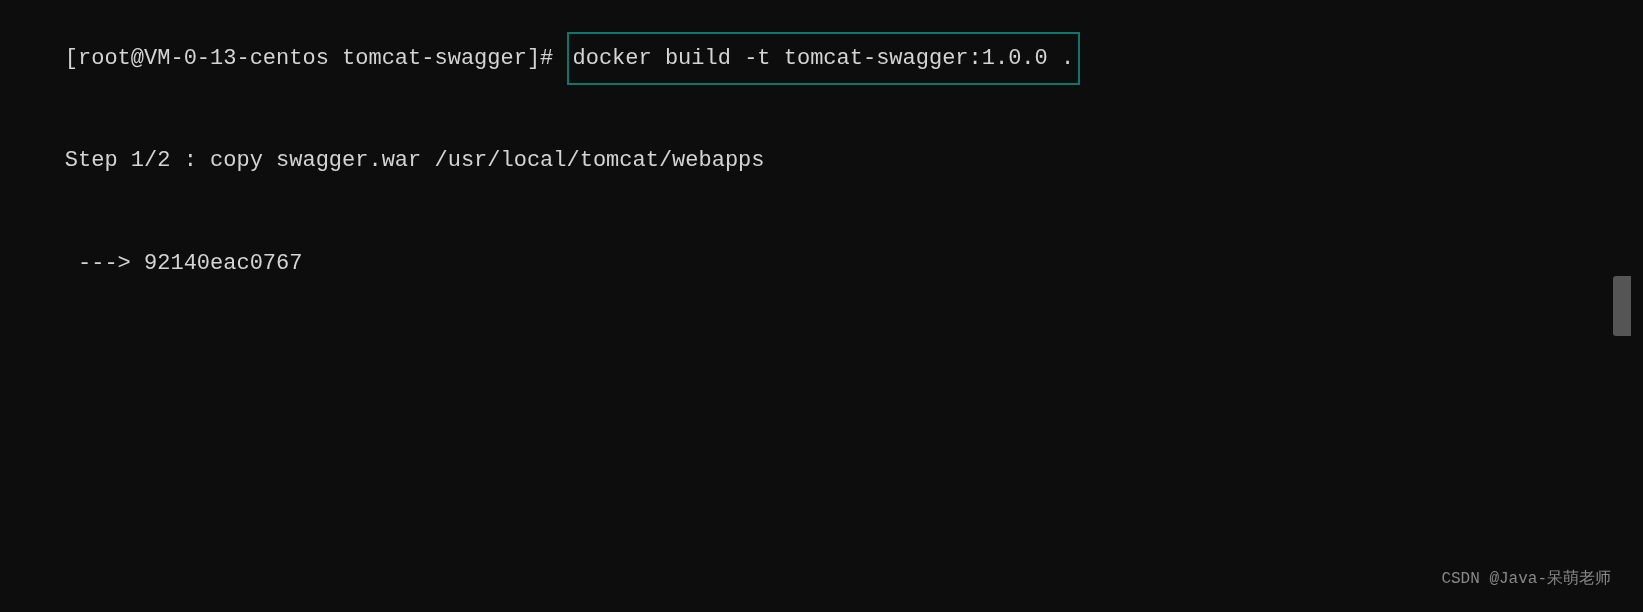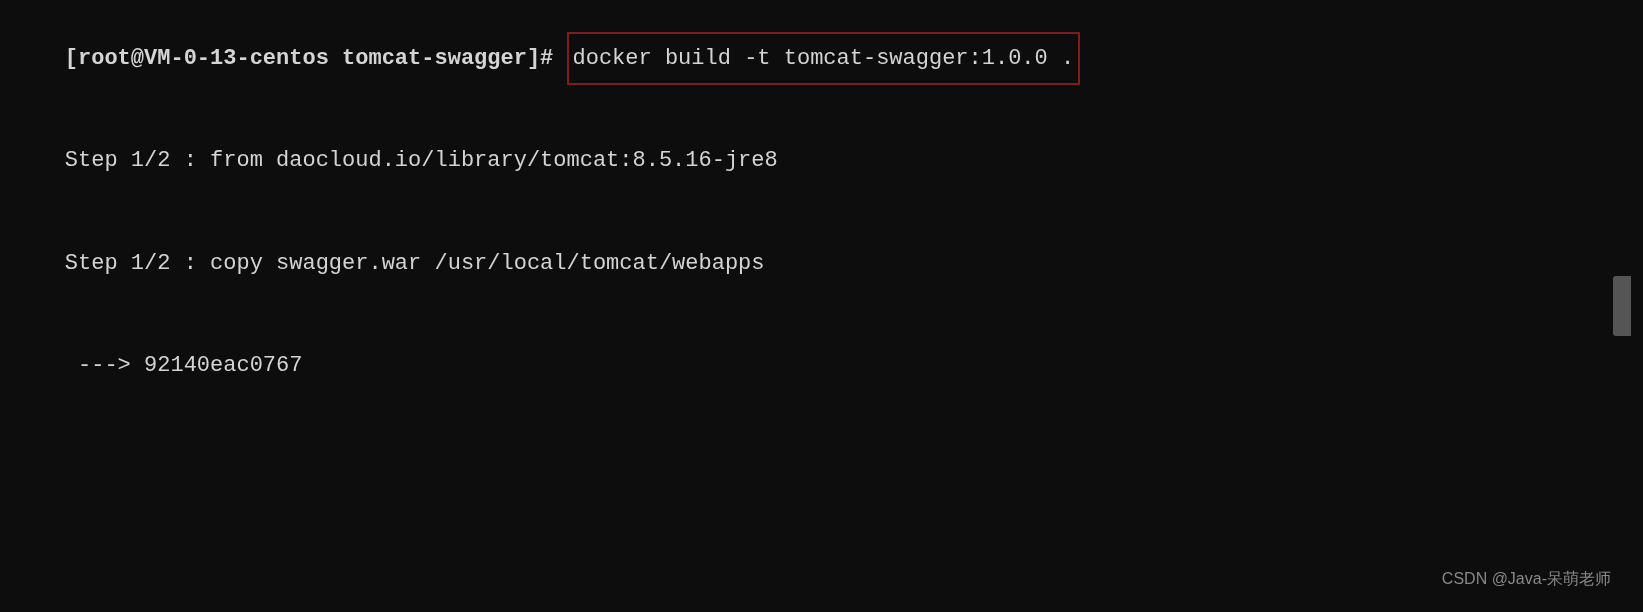--- a/index.html
+++ b/index.html
@@ -27,60 +27,56 @@
       height: 100%;
     }
 
     .line {
       white-space: pre;
       display: block;
     }
 
     .prompt {
       color: #d4d4d4;
-      font-weight: bold;
     }
 
     .cmd-text {
       color: #d4d4d4;
     }
 
     .watermark {
       position: absolute;
       bottom: 12px;
       right: 20px;
       color: #888;
-      font-family: Liberation Sans, sans-serif;
+      font-family: Liberation Mono, monospace;
       font-size: 16px;
     }
 
     .sidebar-indicator {
       position: absolute;
       right: 0;
       top: 50%;
       transform: translateY(-50%);
       width: 18px;
       height: 60px;
       background-color: #555;
       border-radius: 3px 0 0 3px;
     }
   </style>
 </head>
 <body>
 
 <div class="terminal">
 
   <div class="line">
-    <span class="prompt">[root@VM-0-13-centos tomcat-swagger]# </span><span class="cmd-text" style="border: 2px solid #7f1d1d; padding: 12px 4px;">docker build -t tomcat-swagger:1.0.0 .</span>
+    <span class="prompt">[root@VM-0-13-centos tomcat-swagger]# </span><span class="cmd-text" style="border: 2px solid #0f766e; padding: 12px 4px;">docker build -t tomcat-swagger:1.0.0 .</span>
   </div>
 
 
-  <div class="line">
-    <span>Step 1/2 : from daocloud.io/library/tomcat:8.5.16-jre8</span>
-  </div>
 
 
   <div class="line">
     <span>Step 1/2 : copy swagger.war /usr/local/tomcat/webapps</span>
   </div>
 
   <div class="line">
     <span> ---&gt; 92140eac0767</span>
   </div>
 

